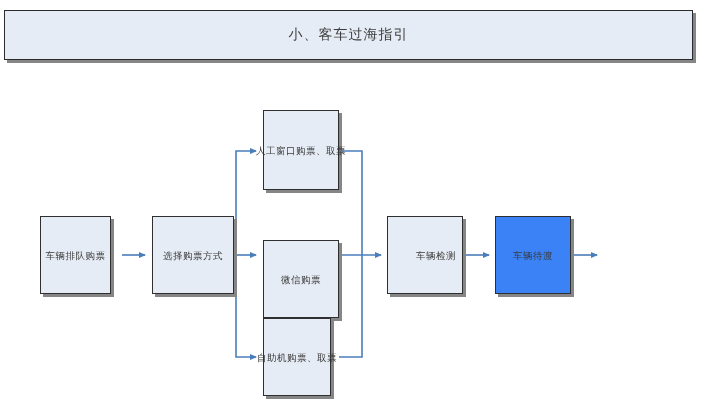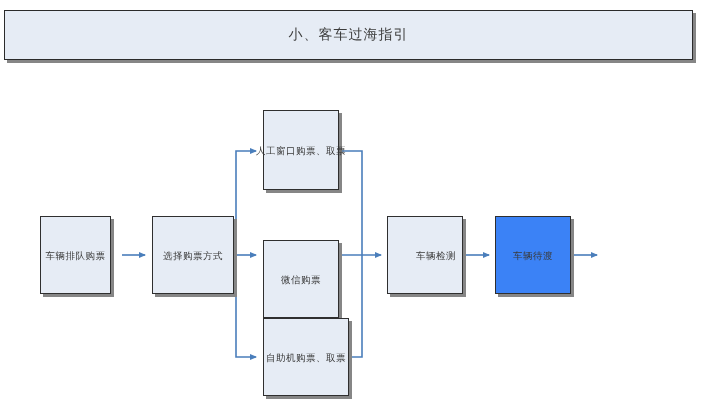--- a/index.html
+++ b/index.html
@@ -137,21 +137,21 @@
 
   <div class="node" style="left: 263px; top: 110px; width: 76px; height: 80px; background: rgb(230, 236, 245); border-color: rgb(47, 47, 47); box-shadow: rgb(134, 134, 134) 3px 3px 0px 0px;">
     <span class="node-line">人工窗口</span>
     <span class="node-line">购票、取票</span>
   </div>
 
   <div class="node" style="left: 263px; top: 216px; width: 76px; height: 78px; background: rgb(230, 236, 245); border-color: rgb(47, 47, 47); box-shadow: rgb(134, 134, 134) 3px 3px 0px 0px; margin-top: 24px;">
     <span class="node-line">微信购票</span>
   </div>
 
-  <div class="node" style="left: 263px; top: 318px; width: 86px; height: 78px; background: rgb(230, 236, 245); border-color: rgb(47, 47, 47); box-shadow: rgb(134, 134, 134) 3px 3px 0px 0px;">
+  <div class="node" style="left: 263px; top: 318px; width: 68px; height: 78px; background: rgb(230, 236, 245); border-color: rgb(47, 47, 47); box-shadow: rgb(134, 134, 134) 3px 3px 0px 0px;">
     <span class="node-line">自助机</span>
     <span class="node-line">购票、取票</span>
   </div>
 
   <div class="node" style="left: 387px; top: 216px; width: 76px; height: 78px; background: rgb(230, 236, 245); border-color: rgb(47, 47, 47); box-shadow: rgb(134, 134, 134) 3px 3px 0px 0px; padding-left: 22px;">
     <span class="node-line">车辆检测</span>
   </div>
 
   <div class="node" style="left: 495px; top: 216px; width: 76px; height: 78px; background: #3b82f6; border-color: rgb(47, 47, 47); box-shadow: rgb(134, 134, 134) 3px 3px 0px 0px;">
     <span class="node-line">车辆待渡</span>

